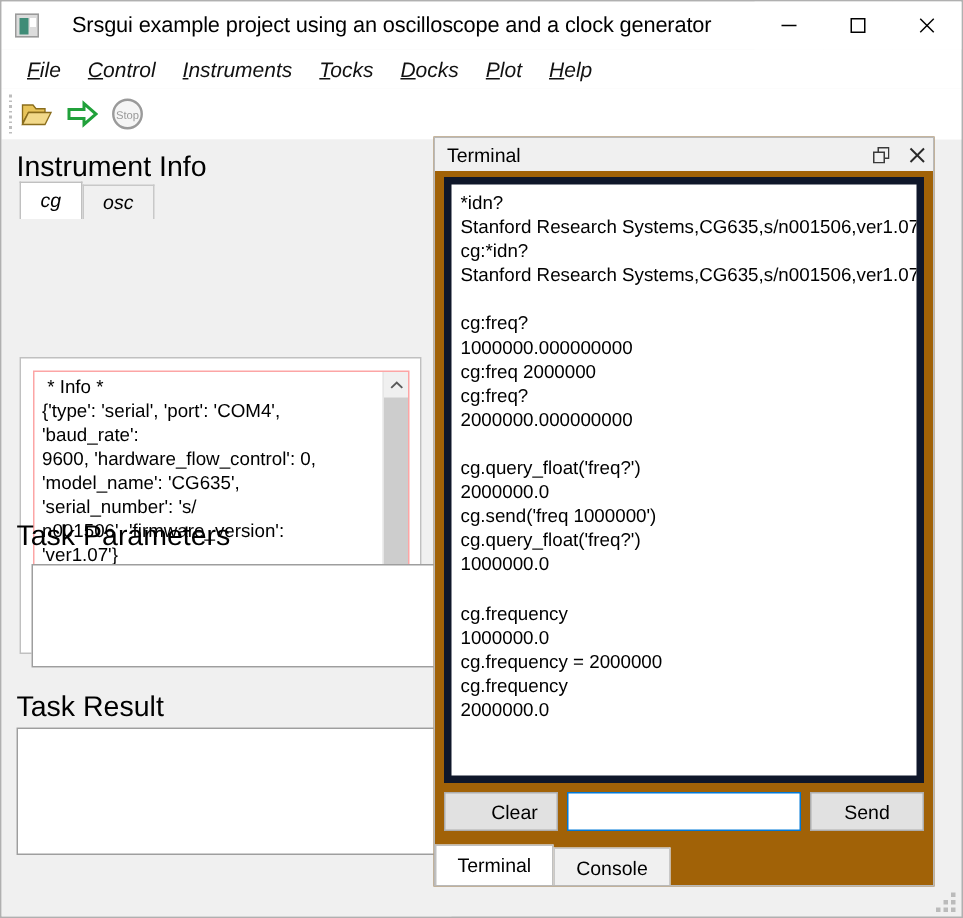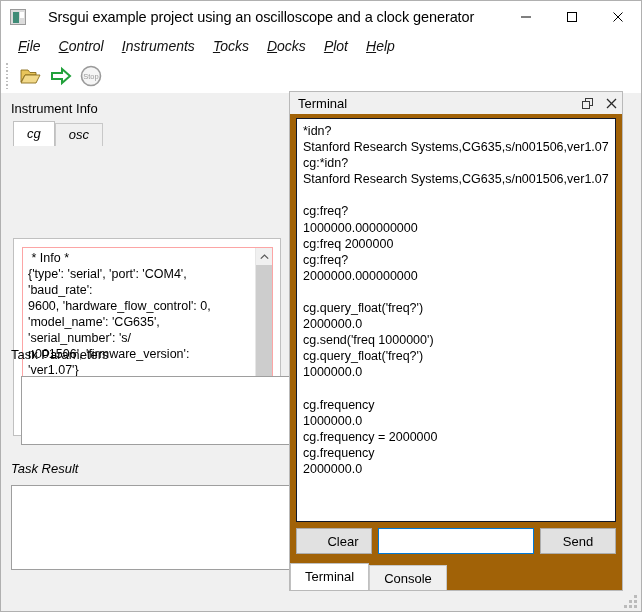--- a/index.html
+++ b/index.html
@@ -124,34 +124,34 @@
   }
   .tb-grip i {
     display: block;
     width: 2px; height: 2px;
     background: #bdbdbd;
   }
   .tb-btn {
     width: 30px; height: 30px;
     display: flex;
     align-items: center;
-    justify-content: flex-end;
+    justify-content: flex-start;
   }
 
   
   .left-panel {
     position: absolute;
     left: 0; top: 92px;
     width: 300px;
     height: 518px;
     background: #f0f0f0;
   }
   .section-label {
     position: absolute;
-    font-size: 13px;
+    font-size: 19px;
     color: #000000;
   }
   .tabbar {
     position: absolute;
     display: flex;
     align-items: flex-end;
     height: 25px;
   }
   .tab {
     font-size: 13px;
@@ -271,21 +271,21 @@
     display: flex;
     align-items: center;
     justify-content: center;
   }
   .terminal-box {
     position: absolute;
     left: 6px; top: 26px;
     width: 320px;
     height: 404px;
     background: #ffffff;
-    border: 1px solid #0f172a;
+    border: 5px solid #0f172a;
     box-sizing: border-box;
     overflow: hidden;
   }
   .terminal-text {
     position: absolute;
     left: 6px; top: 4px;
     font-size: 12.5px;
     line-height: 16.1px;
     color: #000000;
     white-space: pre;
@@ -474,21 +474,21 @@
                 <path d="M0.8 1.4 L4.5 4.9 L8.2 1.4" fill="none" stroke="#5a5a5a" stroke-width="1.3"></path>
               </svg>
           </div>
         </div>
       </div>
     </div>
 
     <div class="section-label" style="left:10px; top:254px;">Task Parameters</div>
     <div class="plain-box" style="left:20px; top:283px; width:270px; height:69px;"></div>
 
-    <div class="section-label" style="left:10px; top:368px;font-style:italic;">Task Result</div>
+    <div class="section-label" style="left:10px; top:368px;">Task Result</div>
     <div class="plain-box" style="left:10px; top:392px; width:280px; height:85px;"></div>
   </div>
 
   <div class="dock">
 
     <div class="dock-title">
       <div class="dock-title-text">Terminal</div>
       <div class="dock-btns">
         <div class="dock-btn">
           <svg width="11" height="11" viewBox="0 0 11 11">

